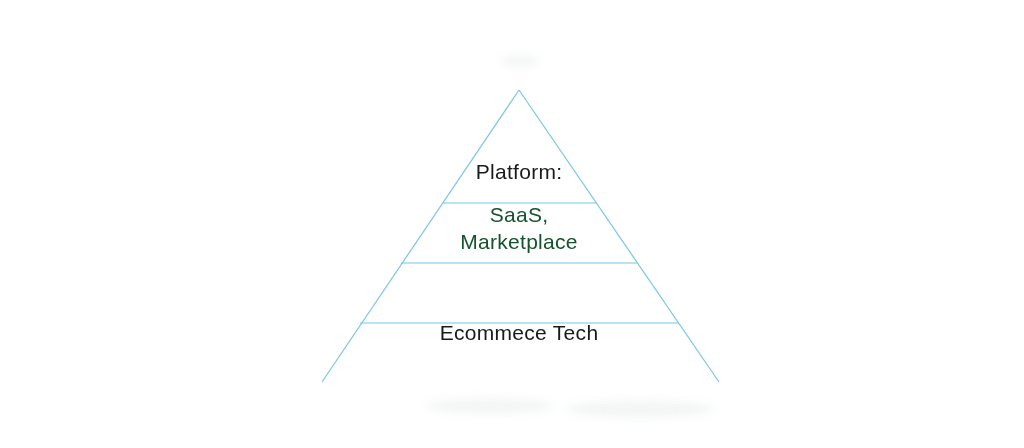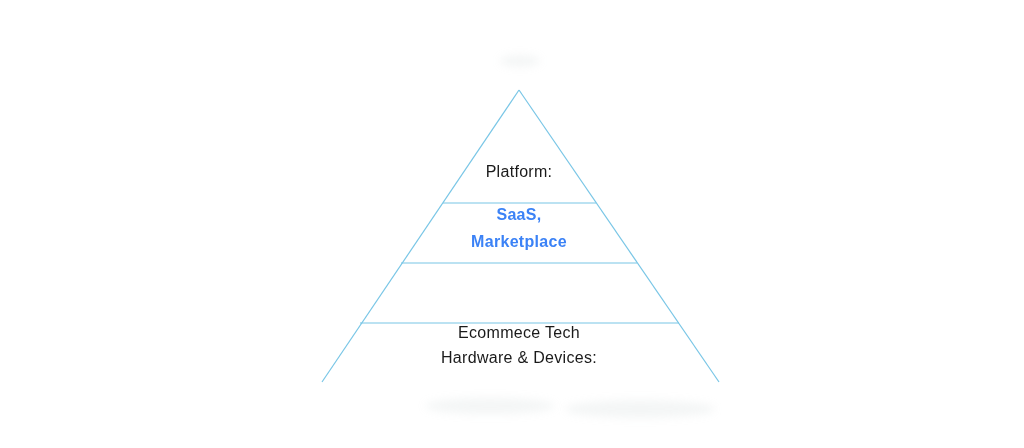--- a/index.html
+++ b/index.html
@@ -18,21 +18,21 @@
   .pyramid-svg {
     position: absolute;
     left: 0;
     top: 0;
   }
   .level-label {
     position: absolute;
     left: 519px;
     transform: translate(-50%, -50%);
     color: #1a1a1a;
-    font-size: 16px;
+    font-size: 21px;
     letter-spacing: 0.3px;
     line-height: 27px;
     text-align: center;
     white-space: pre-line;
   }
   .label-platform   { top: 171px; }
   .label-saas       { top: 228px; }
   .label-ecommerce  { top: 296px; }
   .label-hardware   { top: 357px; }
   .smudge {
@@ -53,24 +53,23 @@
   <svg class="pyramid-svg" width="1024" height="448" viewBox="0 0 1024 448">
     <line x1="519" y1="90" x2="322" y2="382" stroke-width="1.2" fill="none" stroke="#79c6e6"></line>
     <line x1="519" y1="90" x2="719" y2="382" stroke-width="1.2" fill="none" stroke="#79c6e6"></line>
     <line x1="443" y1="203" x2="596" y2="203" stroke-width="1.2" fill="none" stroke="#79c6e6"></line>
     <line x1="401" y1="263" x2="637" y2="263" stroke-width="1.2" fill="none" stroke="#79c6e6"></line>
     <line x1="360" y1="323" x2="679" y2="323" stroke-width="1.2" fill="none" stroke="#79c6e6"></line>
   </svg>
 
   <div class="level-label label-platform" style="color: rgb(26, 26, 26);">Platform:</div>
 
-  <div class="level-label label-saas" style="color: #3b82f6; font-weight: bold;">SaaS,
+  <div class="level-label label-saas" style="color: #14532d;">SaaS,
 Marketplace</div>
 
   <div class="level-label label-ecommerce" style="color: rgb(26, 26, 26); margin-top: 36px;">Ecommece Tech</div>
 
-  <div class="level-label label-hardware" style="color: rgb(26, 26, 26);">Hardware &amp; Devices:</div>
 
   <div class="smudge smudge-bottom-left"></div>
   <div class="smudge smudge-bottom-right"></div>
   <div class="smudge smudge-top"></div>
 
 </div>
 
 </body></html>

